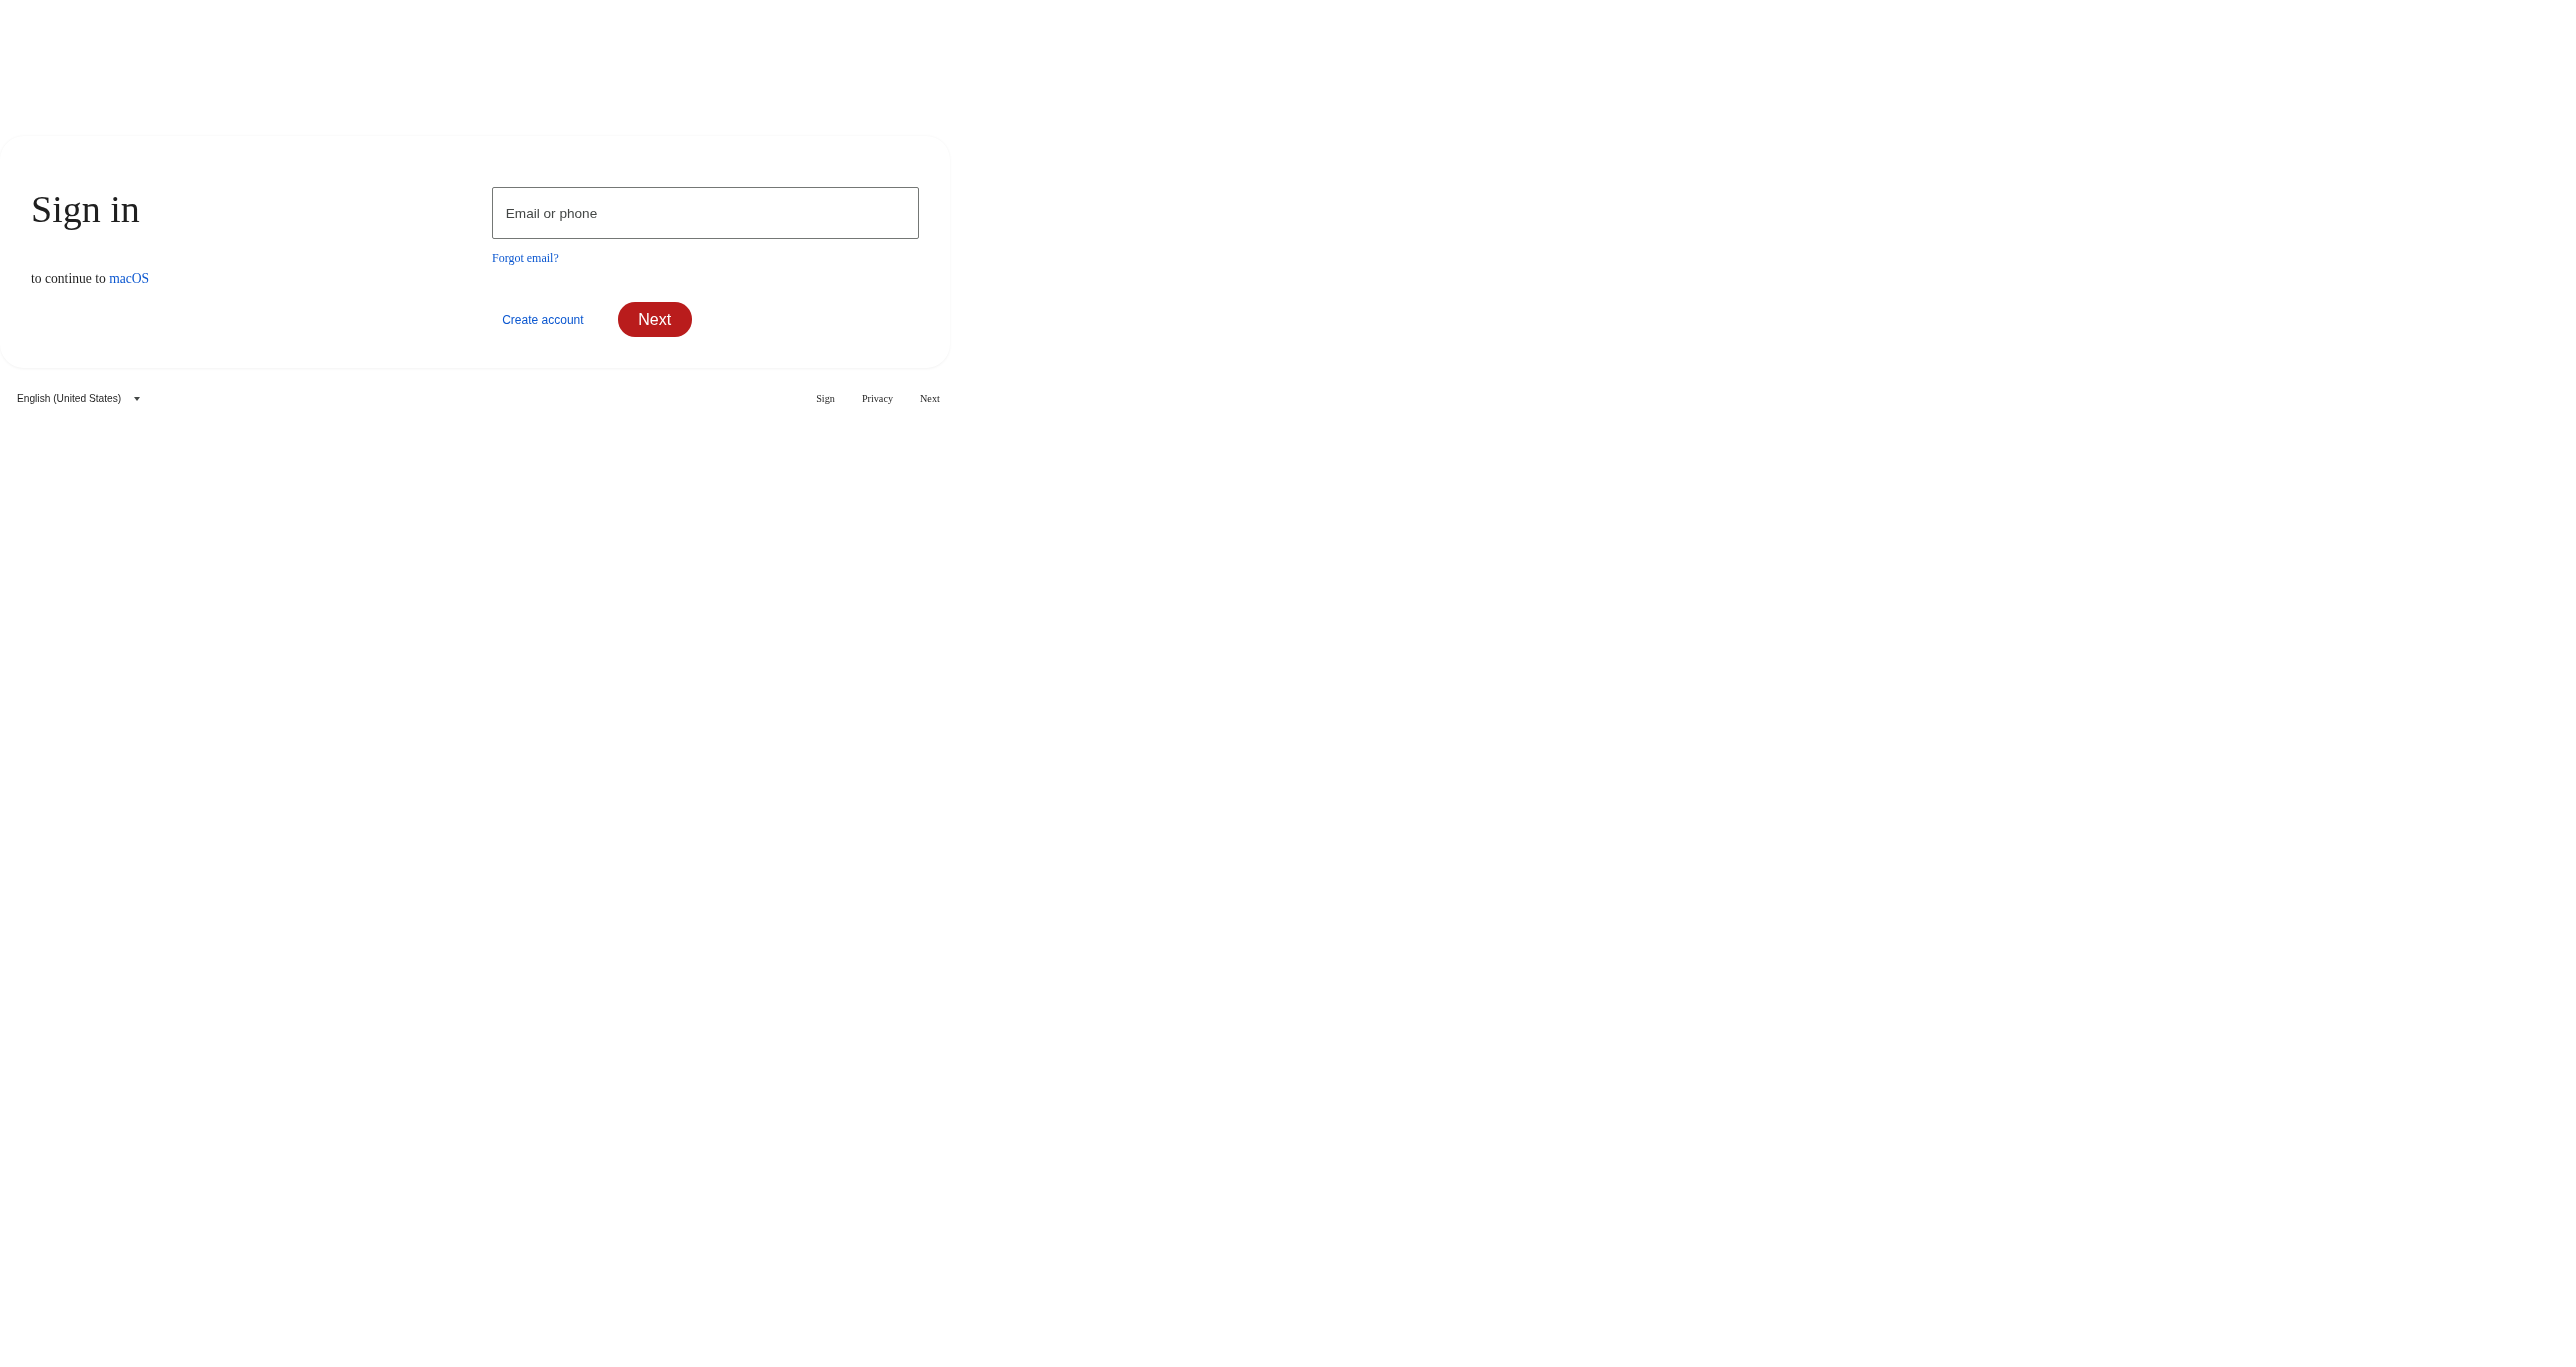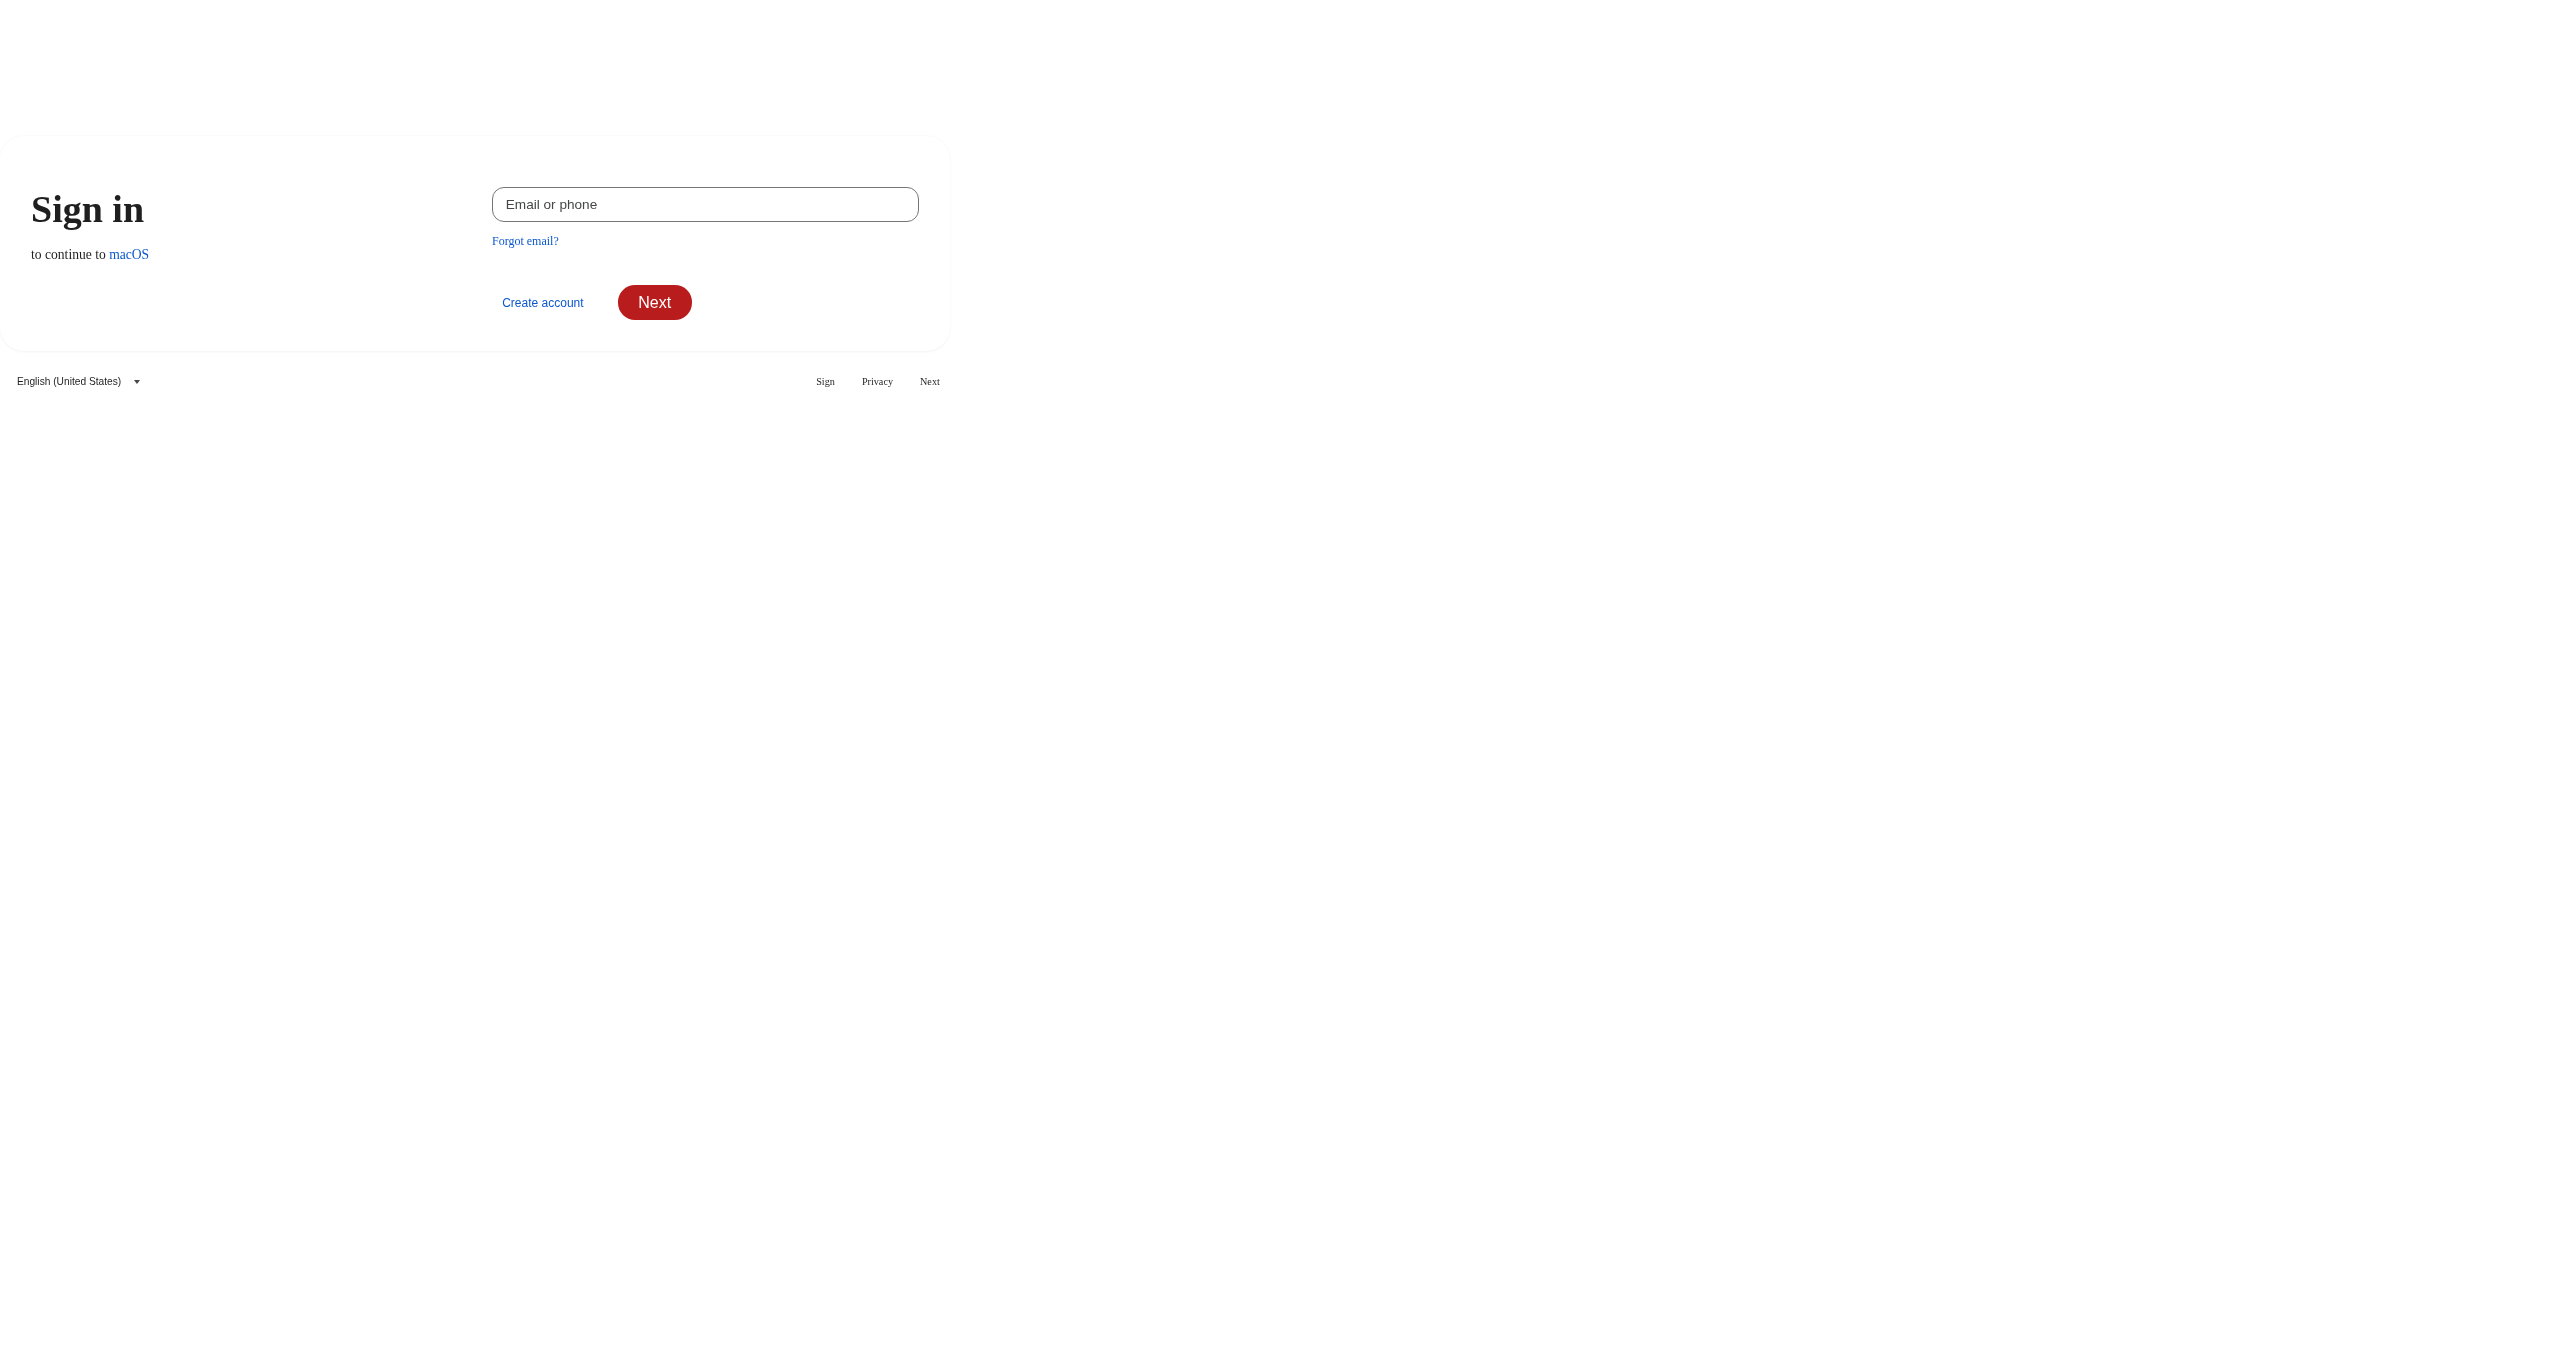--- a/index.html
+++ b/index.html
@@ -63,47 +63,47 @@
 
     .right-col {
       flex: 1;
       min-width: 0;
       display: flex;
       flex-direction: column;
     }
 
     .heading {
       font-size: 38px;
-      font-weight: 700;
+      font-weight: 400;
       color: #1f1f1f;
       line-height: 1.2;
-      margin-bottom: 14px;
+      margin-bottom: 38px;
     }
 
     .subheading {
       font-size: 13.6px;
       color: #1f1f1f;
     }
 
     .subheading-link {
       color: #0b57d0;
       text-decoration: none;
       font-weight: 500;
     }
 
     .input-wrapper {
       position: relative;
       margin-bottom: 12px;
     }
 
     .text-input {
       width: 100%;
-      height: 35px;
+      height: 52px;
       border: 0.9px solid #747775;
-      border-radius: 12px;
+      border-radius: 2px;
       padding: 0 12.8px;
       font-size: 13.6px;
       color: #1f1f1f;
       outline: none;
       background: transparent;
     }
 
     .text-input::placeholder {
       color: #444746;
     }

